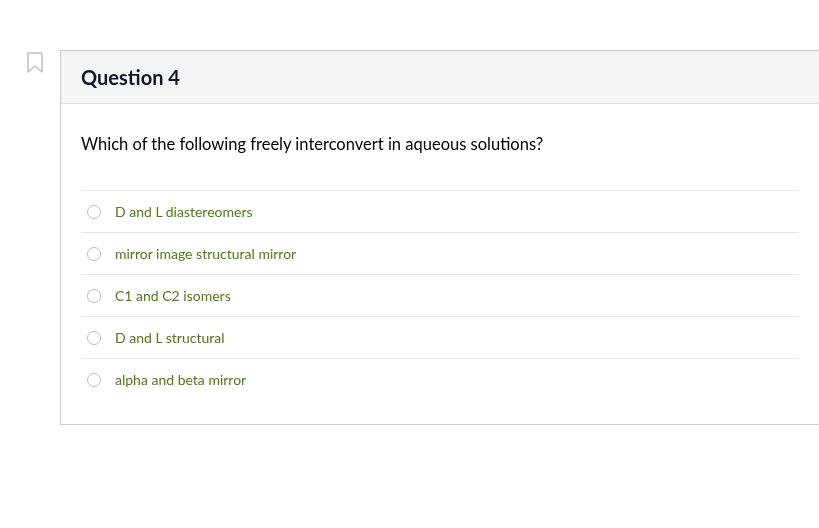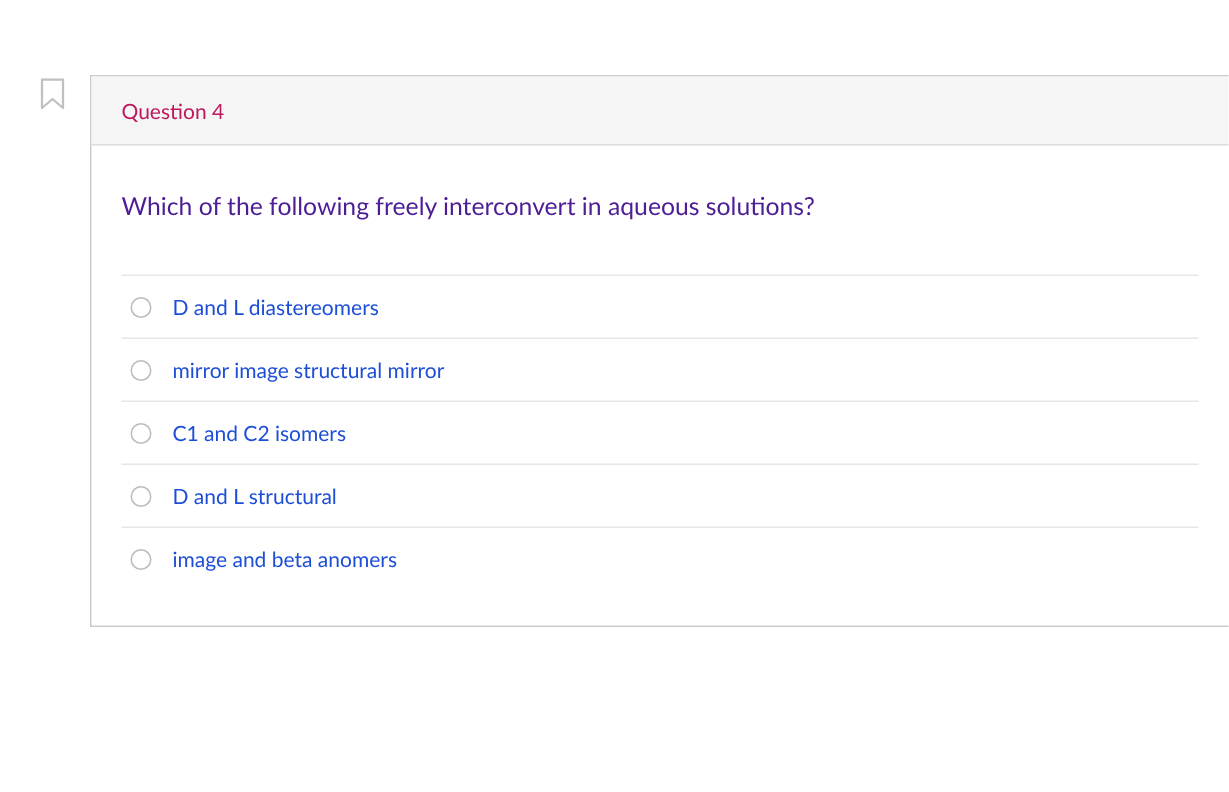--- a/index.html
+++ b/index.html
@@ -29,30 +29,30 @@
       flex: 1;
       border: 1px solid #ccc;
       border-right: none;
     }
     .question-header {
       background: #f5f5f5;
       border-bottom: 1px solid #ddd;
       padding: 14px 20px;
     }
     .question-title {
-      font-weight: 400;
-      font-size: 14px;
-      color: #be185d;
+      font-weight: 700;
+      font-size: 20px;
+      color: #0f172a;
     }
     .question-body {
       padding: 30px 20px 24px 20px;
     }
     .question-prompt {
       font-size: 16.5px;
-      color: #4c1d95;
+      color: #000000;
       margin-bottom: 36px;
     }
     .options {
       display: flex;
       flex-direction: column;
     }
     .option-row {
       display: flex;
       align-items: center;
       padding: 12px 0 12px 6px;
@@ -62,21 +62,21 @@
     .radio {
       width: 14px;
       height: 14px;
       border: 1.5px solid #bbb;
       border-radius: 50%;
       margin-right: 14px;
       flex-shrink: 0;
     }
     .option-label {
       font-size: 14px;
-      color: #1d4ed8;
+      color: #4d7c0f;
     }
   </style>
 </head>
 <body>
 
 <div class="container">
   <div class="flag-col">
     <span class="flag-icon">
       <svg viewBox="0 0 18 22" width="18" height="22">
         <path d="M2 1 L16 1 L16 20 L9 14 L2 20 Z" fill="none" stroke="#c0c0c0" stroke-width="1.5" stroke-linejoin="round"></path>
@@ -102,18 +102,18 @@
         <label class="option-row">
           <span class="radio"></span>
           <span class="option-label">C1 and C2 isomers</span>
         </label>
         <label class="option-row">
           <span class="radio"></span>
           <span class="option-label">D and L structural</span>
         </label>
         <label class="option-row">
           <span class="radio"></span>
-          <span class="option-label">image and beta anomers</span>
+          <span class="option-label">alpha and beta mirror</span>
         </label>
       </div>
     </div>
   </div>
 </div>
 
 </body></html>

